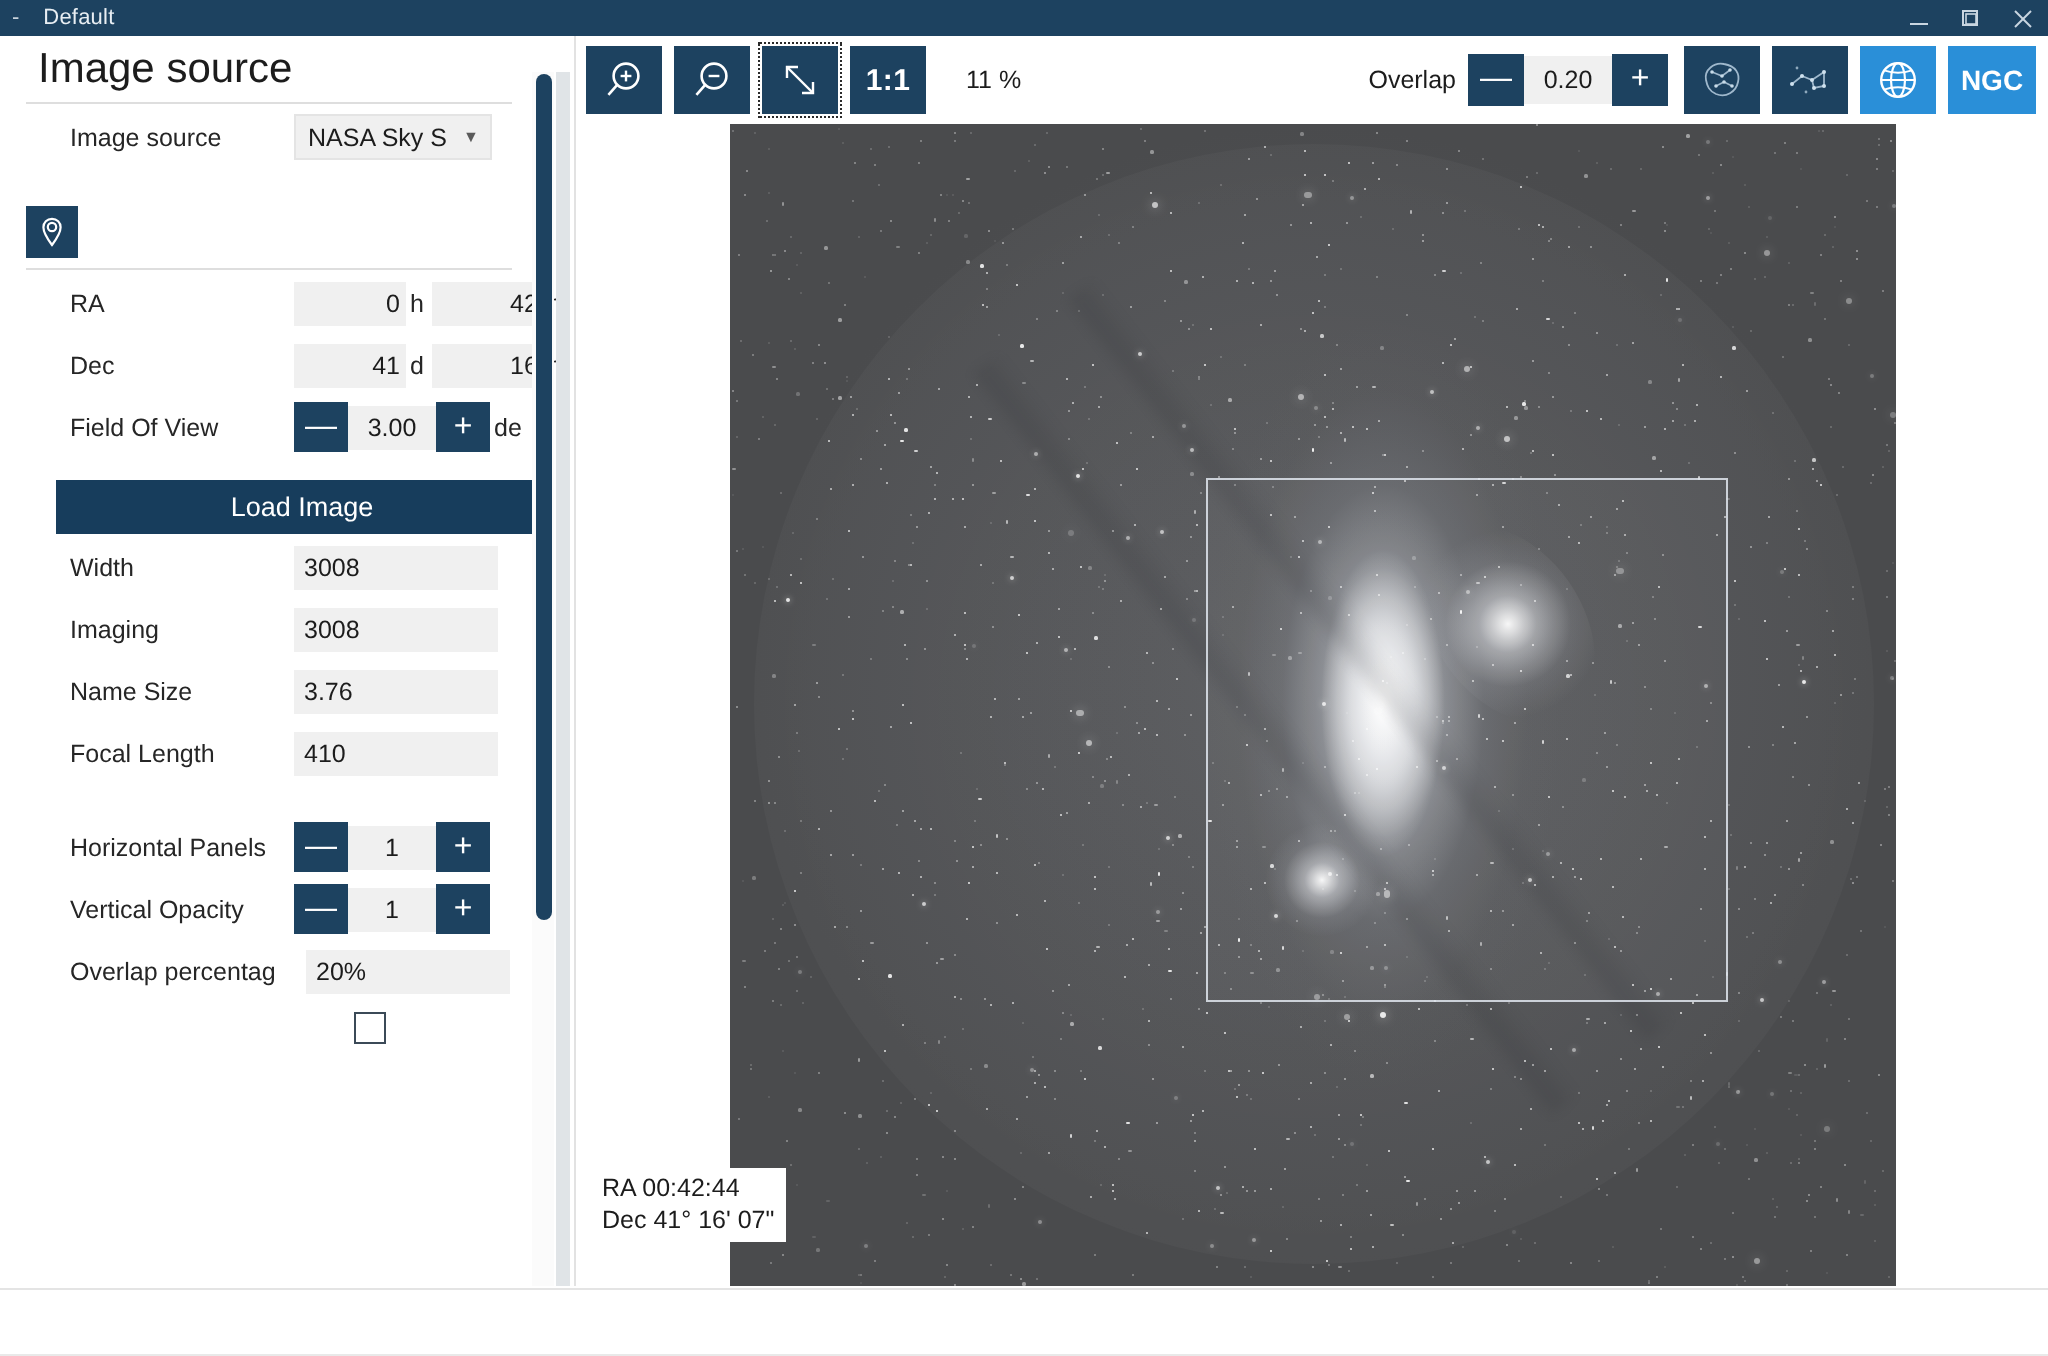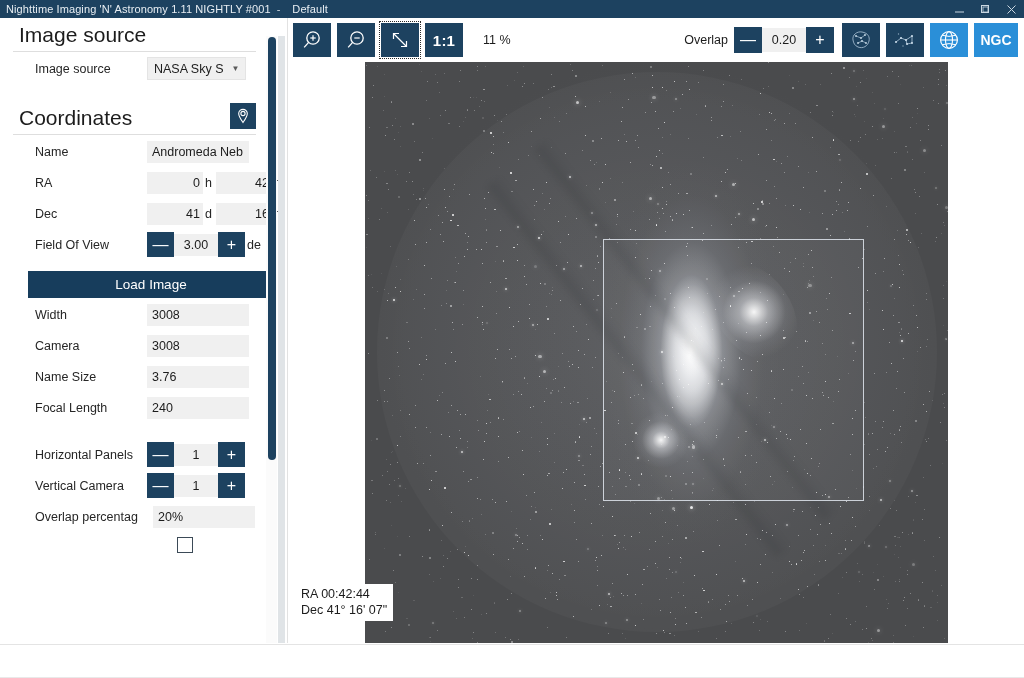--- a/index.html
+++ b/index.html
@@ -311,21 +311,20 @@
     position: absolute; left: 0; bottom: 0; width: 1024px; height: 1px;
     background: #e9e9e9;
   }
 </style>
 </head>
 <body>
 
 <div class="app">
 
   <div class="titlebar">
-    <span class="tb-title">Nighttime Imaging 'N' Astronomy 1.11 NIGHTLY #001</span>
     <span class="tb-sep">-</span>
     <span class="tb-title">Default</span>
     <span class="tb-spacer"></span>
     <div class="win-btns">
       <div class="win-btn">
         <svg width="11" height="11" viewBox="0 0 11 11">
             <line x1="1" y1="8" x2="10" y2="8" stroke="currentColor" stroke-width="1"></line>
           </svg>
       </div>
       <div class="win-btn">
@@ -354,35 +353,28 @@
           <div class="combo">
             <span>NASA Sky S</span>
             <span class="caret">▼</span>
           </div>
         </div>
       </div>
 
       <div class="gap-lg"></div>
 
       <div class="section-title-row">
-        <span class="stl">Coordinates</span>
         <div class="icon-btn-sq">
           <svg width="16" height="16" viewBox="0 0 16 16">
             <path d="M8 1.4c-2.5 0-4.3 1.9-4.3 4.2 0 3.1 4.3 8.9 4.3 8.9s4.3-5.8 4.3-8.9c0-2.3-1.8-4.2-4.3-4.2z" fill="none" stroke="#ffffff" stroke-width="1.1"></path>
             <circle cx="8" cy="5.5" r="2.1" fill="none" stroke="#ffffff" stroke-width="1.1"></circle>
           </svg>
         </div>
       </div>
 
-      <div class="field-row">
-        <span class="field-label">Name</span>
-        <div class="ctrl-area">
-          <div class="txtbox wide">Andromeda Neb</div>
-        </div>
-      </div>
 
       <div class="field-row">
         <span class="field-label">RA</span>
         <div class="ctrl-area">
           <div class="txtbox num">0</div>
           <span class="unit">h</span>
           <div class="txtbox num">42</div>
           <span class="unit">m</span>
         </div>
       </div>
@@ -412,54 +404,54 @@
       <div class="load-btn">Load Image</div>
 
 
       <div class="field-row">
         <span class="field-label">Width</span>
         <div class="ctrl-area">
           <div class="txtbox wide">3008</div>
         </div>
       </div>
       <div class="field-row">
-        <span class="field-label">Camera</span>
+        <span class="field-label">Imaging</span>
         <div class="ctrl-area">
           <div class="txtbox wide">3008</div>
         </div>
       </div>
       <div class="field-row">
         <span class="field-label">Name Size</span>
         <div class="ctrl-area">
           <div class="txtbox wide">3.76</div>
         </div>
       </div>
       <div class="field-row">
         <span class="field-label">Focal Length</span>
         <div class="ctrl-area">
-          <div class="txtbox wide">240</div>
+          <div class="txtbox wide">410</div>
         </div>
       </div>
 
       <div class="gap-lg"></div>
 
 
       <div class="field-row">
         <span class="field-label">Horizontal Panels</span>
         <div class="ctrl-area">
           <div class="spin">
             <div class="spin-btn">—</div>
             <div class="spin-val">1</div>
             <div class="spin-btn">+</div>
           </div>
         </div>
       </div>
 
       <div class="field-row">
-        <span class="field-label">Vertical Camera</span>
+        <span class="field-label">Vertical Opacity</span>
         <div class="ctrl-area">
           <div class="spin">
             <div class="spin-btn">—</div>
             <div class="spin-val">1</div>
             <div class="spin-btn">+</div>
           </div>
         </div>
       </div>
 
       <div class="field-row">

